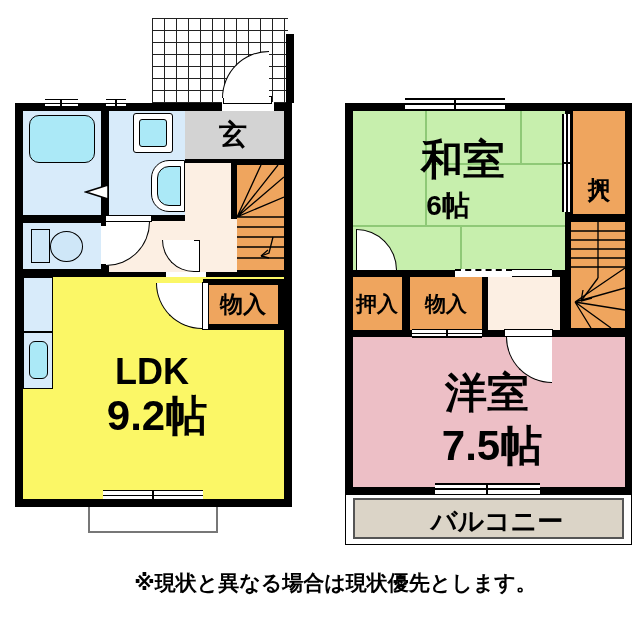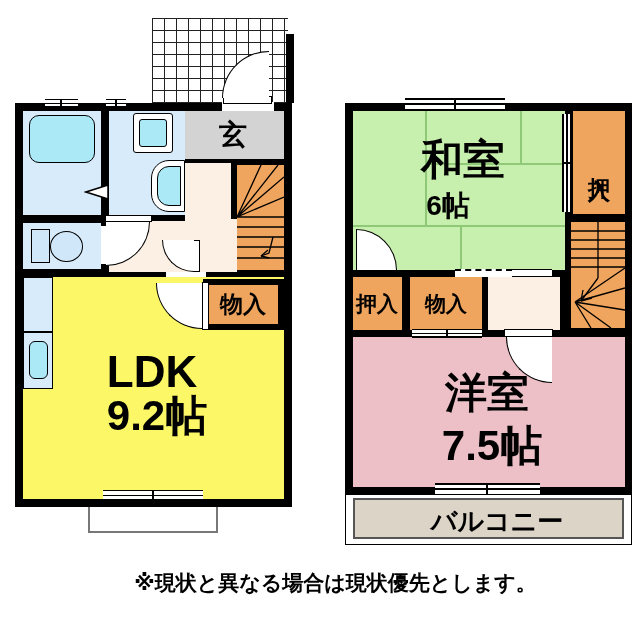--- a/index.html
+++ b/index.html
@@ -95,21 +95,21 @@
     <div class="open" style="left:101px;top:226px;width:8px;height:38px;background:#fff;"></div>
     <div class="leaf" style="left:193px;top:240px;width:7px;height:32px;"></div>
     <div class="open arc-bl" style="left:162px;top:240px;width:32px;height:32px;"></div>
     <div class="open" style="left:166px;top:272px;width:40px;height:5px;background:#fff;"></div>
     <div class="leaf" style="left:202px;top:282px;width:7px;height:48px;"></div>
     <div class="open arc-bl" style="left:156px;top:283px;width:46px;height:46px;"></div>
     <div class="open winh" style="left:103px;top:490px;width:100px;height:11px;"></div>
 
     <div class="lbl" style="left:233px;top:135px;font-size:28px;">玄</div>
     <div class="lbl" style="left:243px;top:304px;font-size:23px;">物入</div>
-    <div class="lbl" style="left:152px;top:372px;font-size:44px;">LDK</div>
+    <div class="lbl" style="left:152px;top:372px;font-size:36px;">LDK</div>
     <div class="lbl" style="left:157px;top:416px;font-size:42px;">9.2帖</div>
   </div>
 
   <div>
 
     <div class="abs" style="left:345px;top:493px;width:287px;height:52px;background:#fff;border:1.5px solid #000;z-index:0;"></div>
     <div class="abs" style="left: 353px; top: 498px; width: 271px; height: 41px; border: 2px solid rgb(85, 85, 85); z-index: 0; background-color: rgb(219, 212, 199);"></div>
 
     <div class="abs" style="left: 345px; top: 103px; width: 287px; height: 392px; z-index: 1; background-color: rgb(0, 0, 0);"></div>
 

